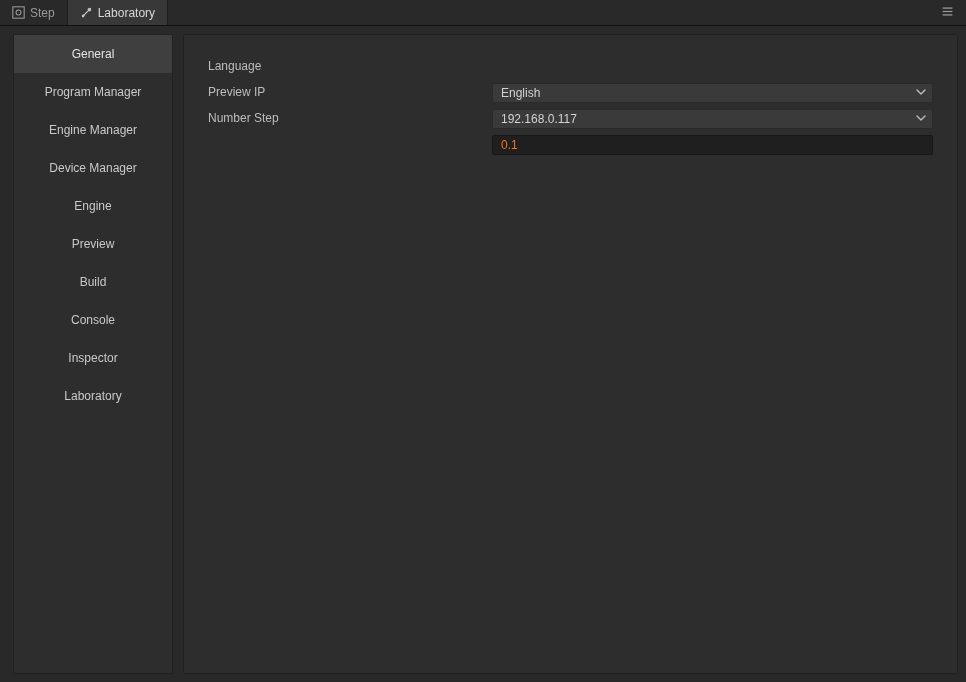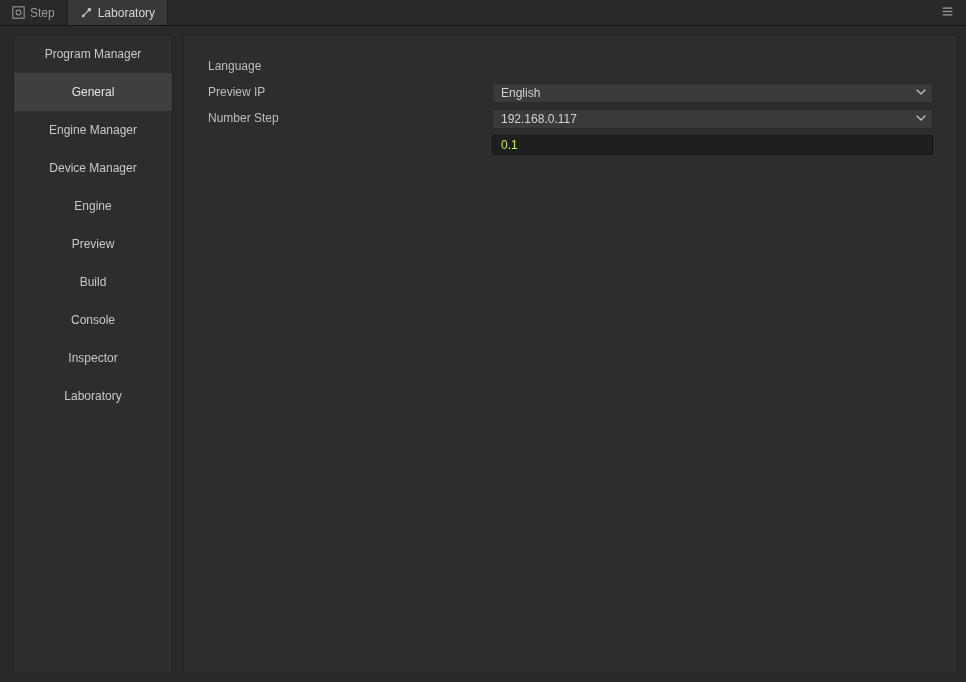--- a/index.html
+++ b/index.html
@@ -133,21 +133,21 @@
     display: flex;
     align-items: center;
     padding: 0 8px;
     color: #d2d2d2;
     font-size: 12px;
   }
   .text-control input {
     background: transparent;
     border: none;
     outline: none;
-    color: #bef264;
+    color: #f97316;
     font-size: 12px;
     width: 100%;
   }
 </style>
 </head>
 <body>
 
 <div class="tabbar">
   <div class="tab">
     <span class="tab-icon">
@@ -174,25 +174,25 @@
         <rect x="2" y="3" width="12" height="1.6" fill="#9a9a9a"></rect>
         <rect x="2" y="7.2" width="12" height="1.6" fill="#9a9a9a"></rect>
         <rect x="2" y="11.4" width="12" height="1.6" fill="#9a9a9a"></rect>
       </svg>
     </span>
   </div>
 </div>
 
 <div class="content">
   <div class="sidebar">
-    <div class="sidebar-item">
-      <span>Program Manager</span>
-    </div>
     <div class="sidebar-item active">
       <span>General</span>
+    </div>
+    <div class="sidebar-item">
+      <span>Program Manager</span>
     </div>
     <div class="sidebar-item">
       <span>Engine Manager</span>
     </div>
     <div class="sidebar-item">
       <span>Device Manager</span>
     </div>
     <div class="sidebar-item">
       <span>Engine</span>
     </div>

